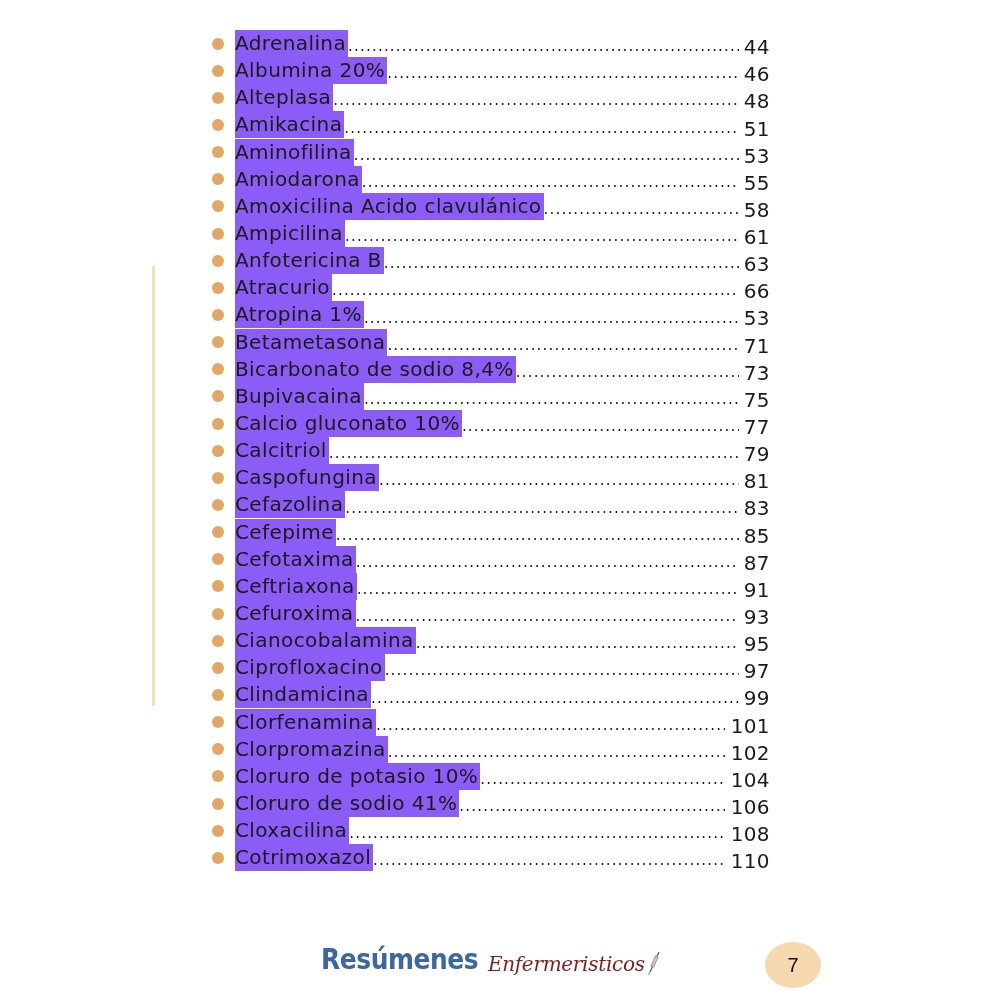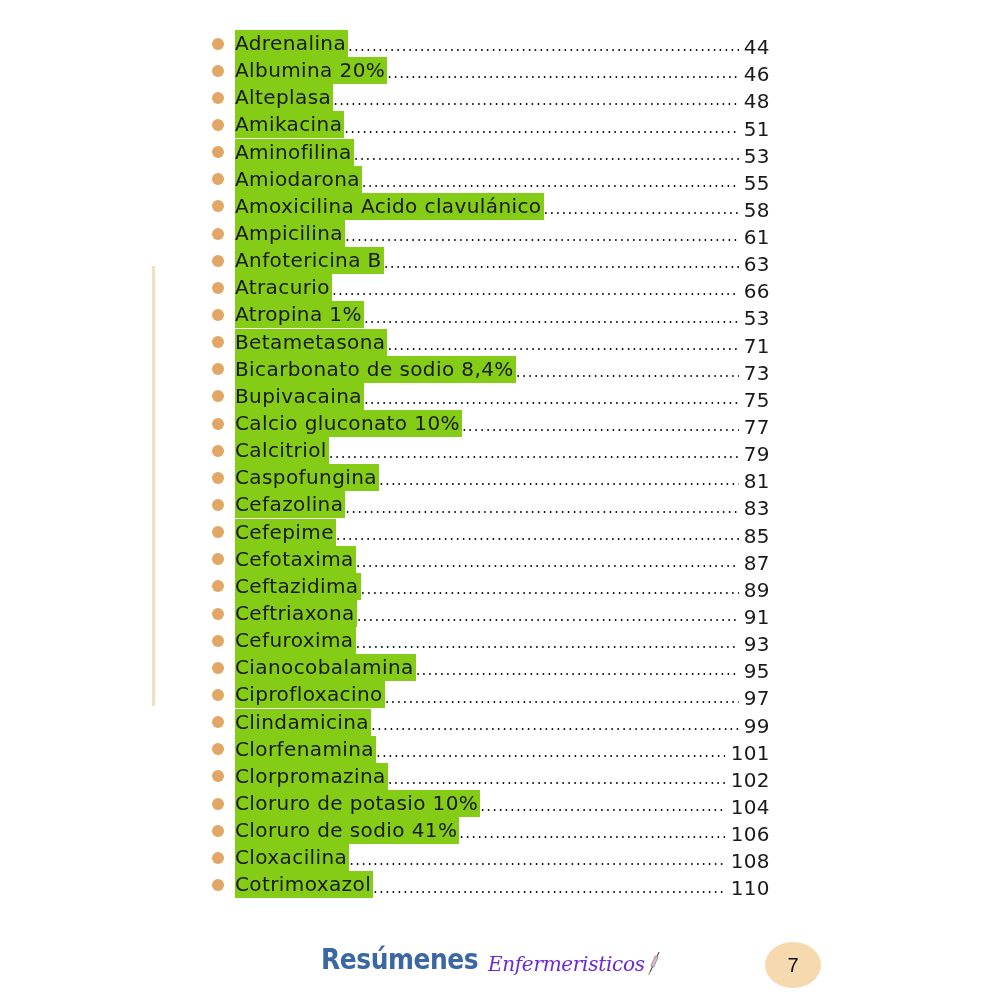--- a/index.html
+++ b/index.html
@@ -46,21 +46,21 @@
     width: 12px;
     height: 12px;
     border-radius: 50%;
     background: #e2a665;
     margin-left: 2px;
     margin-right: 11px;
   }
   .entry-name {
     flex: 0 0 auto;
     white-space: nowrap;
-    background: #84cc16;
+    background: #8b5cf6;
     padding-right: 2px;
   }
   .leader {
     flex: 1 1 auto;
     overflow: hidden;
     white-space: nowrap;
     color: #1a1a1a;
     letter-spacing: 1.2px;
     font-size: 15px;
     align-self: flex-end;
@@ -102,21 +102,21 @@
     letter-spacing: -0.5px;
     transform: scaleX(0.86);
     transform-origin: left center;
     display: inline-block;
     margin-right: -18px;
   }
   .brand-script {
     font-family: "DejaVu Serif", serif;
     font-style: italic;
     font-size: 20px;
-    color: #6d28d9;
+    color: #7f1d1d;
     letter-spacing: -0.3px;
     margin-left: 2px;
   }
   .syringe-icon {
     display: inline-block;
     width: 14px;
     height: 26px;
     margin-left: 2px;
     vertical-align: middle;
   }
@@ -254,26 +254,20 @@
       <span class="bullet"></span>
       <span class="entry-name">Cefepime</span>
       <span class="leader"></span>
       <span class="entry-page">85</span>
     </li>
   <li class="toc-row">
       <span class="bullet"></span>
       <span class="entry-name">Cefotaxima</span>
       <span class="leader"></span>
       <span class="entry-page">87</span>
-    </li>
-  <li class="toc-row">
-      <span class="bullet"></span>
-      <span class="entry-name">Ceftazidima</span>
-      <span class="leader"></span>
-      <span class="entry-page">89</span>
     </li>
   <li class="toc-row">
       <span class="bullet"></span>
       <span class="entry-name">Ceftriaxona</span>
       <span class="leader"></span>
       <span class="entry-page">91</span>
     </li>
   <li class="toc-row">
       <span class="bullet"></span>
       <span class="entry-name">Cefuroxima</span>

